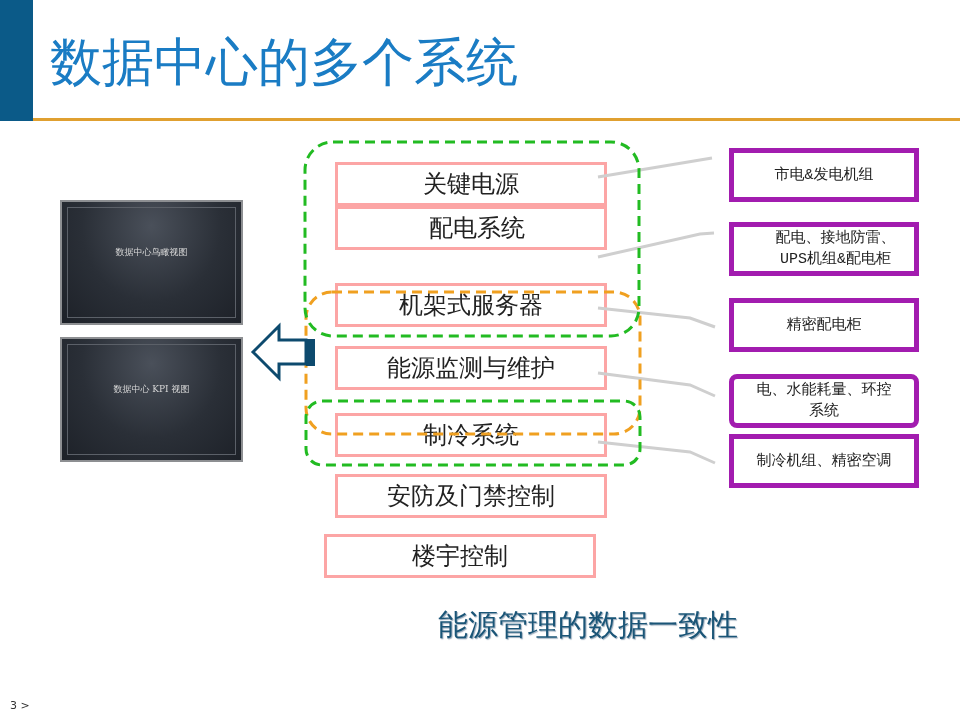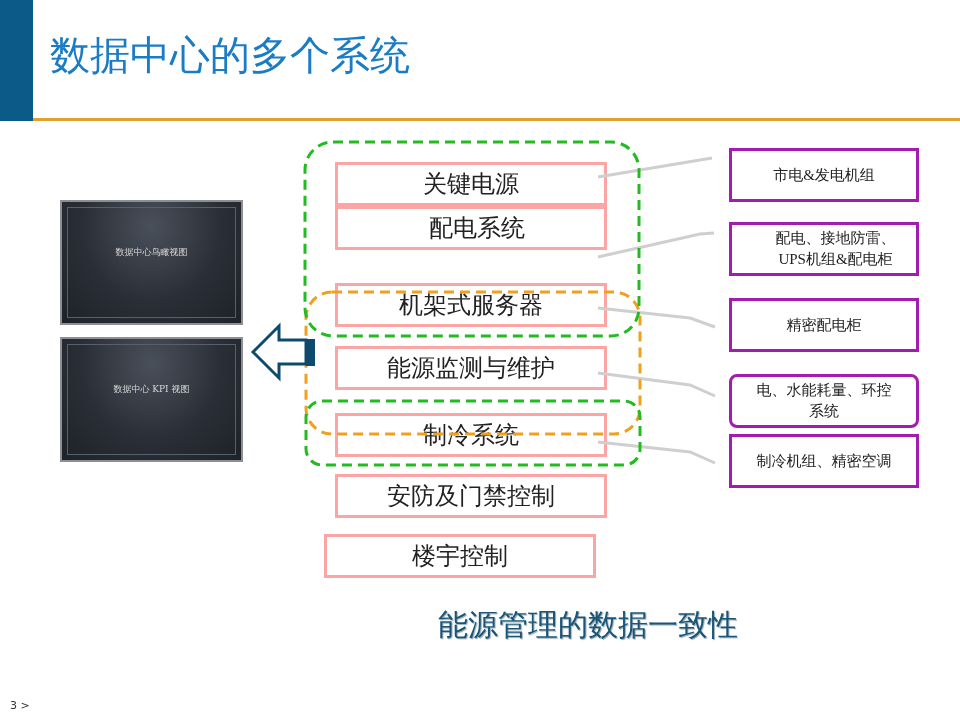--- a/index.html
+++ b/index.html
@@ -1,37 +1,37 @@
 <!DOCTYPE html>
 <html><head>
 <meta charset="utf-8">
 <style>
   html, body { margin: 0; padding: 0; }
   body { width: 960px; height: 720px; position: relative; background: #ffffff; overflow: hidden;
          font-family: "DejaVu Sans", sans-serif; }
   .sidebar-bar { position: absolute; left: 0; top: 0; width: 33px; height: 121px; background: #0b5a88; }
-  .title { position: absolute; left: 50px; top: 28px; font-size: 40px; color: #1a7cc4; letter-spacing: 0px; }
+  .title { position: absolute; left: 50px; top: 28px; font-size: 52px; color: #1a7cc4; letter-spacing: 0px; }
   .title-rule { position: absolute; left: 33px; top: 118px; width: 927px; height: 3px; background: #e0a030; }
 
   .screen { position: absolute; left: 60px; width: 183px; height: 125px;
             background: radial-gradient(ellipse at 50% 20%, #4a505a 0%, #2a2f37 55%, #1d2128 100%);
             border: 2px solid #8d8f92; box-sizing: border-box; }
   .screen .inner { position: absolute; left: 5px; top: 5px; right: 5px; bottom: 5px; border: 1px solid #5b6068; }
   .screen .label { position: absolute; left: 0; right: 0; top: 44px; text-align: center; color: #d8d8d8;
                    font-size: 9px; font-family: "DejaVu Serif", serif; }
   #screen1 { top: 200px; }
   #screen2 { top: 337px; }
 
   .sys-box { position: absolute; width: 272px; height: 44px; border: 3px solid #fca5a5; box-sizing: border-box;
              background: #ffffff; display: flex; align-items: center; justify-content: center;
              font-size: 24px; color: #222; font-family: "DejaVu Serif", serif; }
 
-  .detail-box { position: absolute; left: 729px; width: 190px; height: 54px; border: 3px solid #a21caf;
+  .detail-box { position: absolute; left: 729px; width: 190px; height: 54px; border: 5px solid #a21caf;
                 box-sizing: border-box; background: #fff; display: flex; align-items: center; justify-content: center;
-                text-align: center; font-size: 15px; color: #222; line-height: 21px; font-family: Liberation Serif, serif; }
+                text-align: center; font-size: 15px; color: #222; line-height: 21px; font-family: Liberation Mono, monospace; }
   .detail-box .pre { white-space: pre-line; }
 
   svg.overlay { position: absolute; left: 0; top: 0; width: 960px; height: 720px; pointer-events: none; }
 
   .bottom-caption { position: absolute; left: 438px; top: 605px; font-size: 30px; color: #1a5577;
                     font-family: "DejaVu Serif", serif; text-shadow: 1px 1px 1px #9ab; }
   .page-num { position: absolute; left: 10px; top: 699px; font-size: 11px; color: #333; }
 </style>
 </head>
 <body>

